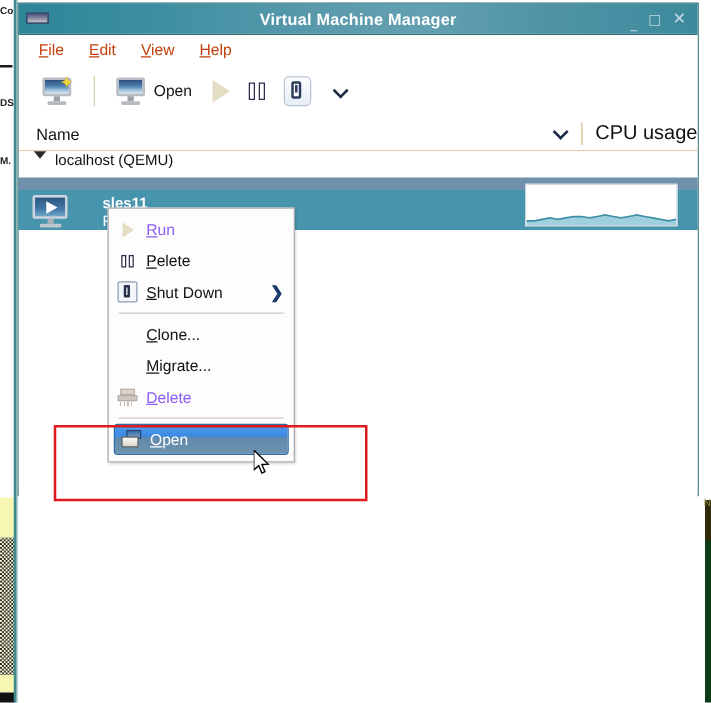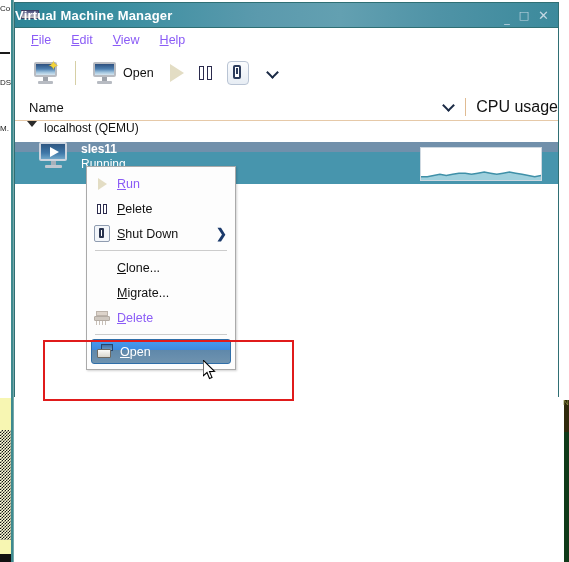--- a/index.html
+++ b/index.html
@@ -27,20 +27,21 @@
   .bg-window-frag {
     position: absolute;
     left: 0;
     width: 12px;
     background: #ffffff;
     font-size: 8px;
     color: #222;
     overflow: hidden;
     white-space: nowrap;
     font-family: "Liberation Sans", sans-serif;
+    font-weight: bold;
   }
   #bg-frag-line {
     position: absolute;
     left: 0; top: 52px;
     width: 10px; height: 2px;
     background: #1a1a1a;
   }
   #bg-yellow-strip {
     position: absolute;
     left: 0; top: 398px;
@@ -129,21 +130,21 @@
   #titlebar-icon .tb-body {
     position: absolute; left: 0; top: 2px;
     width: 18px; height: 9px;
     background: linear-gradient(to bottom, #4a4f7d 0%, #8d8fa8 55%, #c9c6c0 100%);
     border: 1px solid #3b3f63;
     box-sizing: border-box;
   }
   #titlebar-title {
     position: absolute;
     left: 0; right: 0;
-    text-align: left;
+    text-align: center;
     color: #ffffff;
     font-weight: bold;
     font-size: 13px;
     letter-spacing: 0.2px;
     pointer-events: none;
   }
   #window-controls {
     margin-left: auto;
     display: flex;
     align-items: center;
@@ -166,21 +167,21 @@
   #menubar {
     height: 24px;
     display: flex;
     align-items: center;
     padding-left: 14px;
     gap: 16px;
     background: #ffffff;
   }
   .menubar-item {
     font-size: 12.5px;
-    color: #8b5cf6;
+    color: #c2410c;
     cursor: default;
     padding: 1px 2px;
   }
   .menubar-item u { text-decoration: underline; }
 
   
   #toolbar {
     height: 42px;
     display: flex;
     align-items: center;
@@ -338,23 +339,23 @@
     border-top: 6px solid #2b2b2b;
   }
   #host-label { font-size: 12px; color: #111; }
 
   
   #vm-row {
     position: relative;
     height: 42px;
     background: linear-gradient(to bottom, #7190ab 0%, #7190ab 24%, #4795ad 24%, #4795ad 100%);
     display: flex;
-    align-items: flex-start;
-    padding-left: 24px;
-    gap: 12px;
+    align-items: flex-end;
+    padding-left: 11px;
+    gap: 26px;
   }
   #vm-icon { width: 30px; height: 28px; position: relative; }
   #vm-icon .vs {
     position: absolute; left: 0; top: 0;
     width: 28px; height: 19px;
     background: linear-gradient(to bottom, #2e5681 0%, #3f78a8 60%, #70a7c9 100%);
     border: 2px solid #ccd4de;
     border-radius: 2px;
     box-sizing: border-box;
   }

